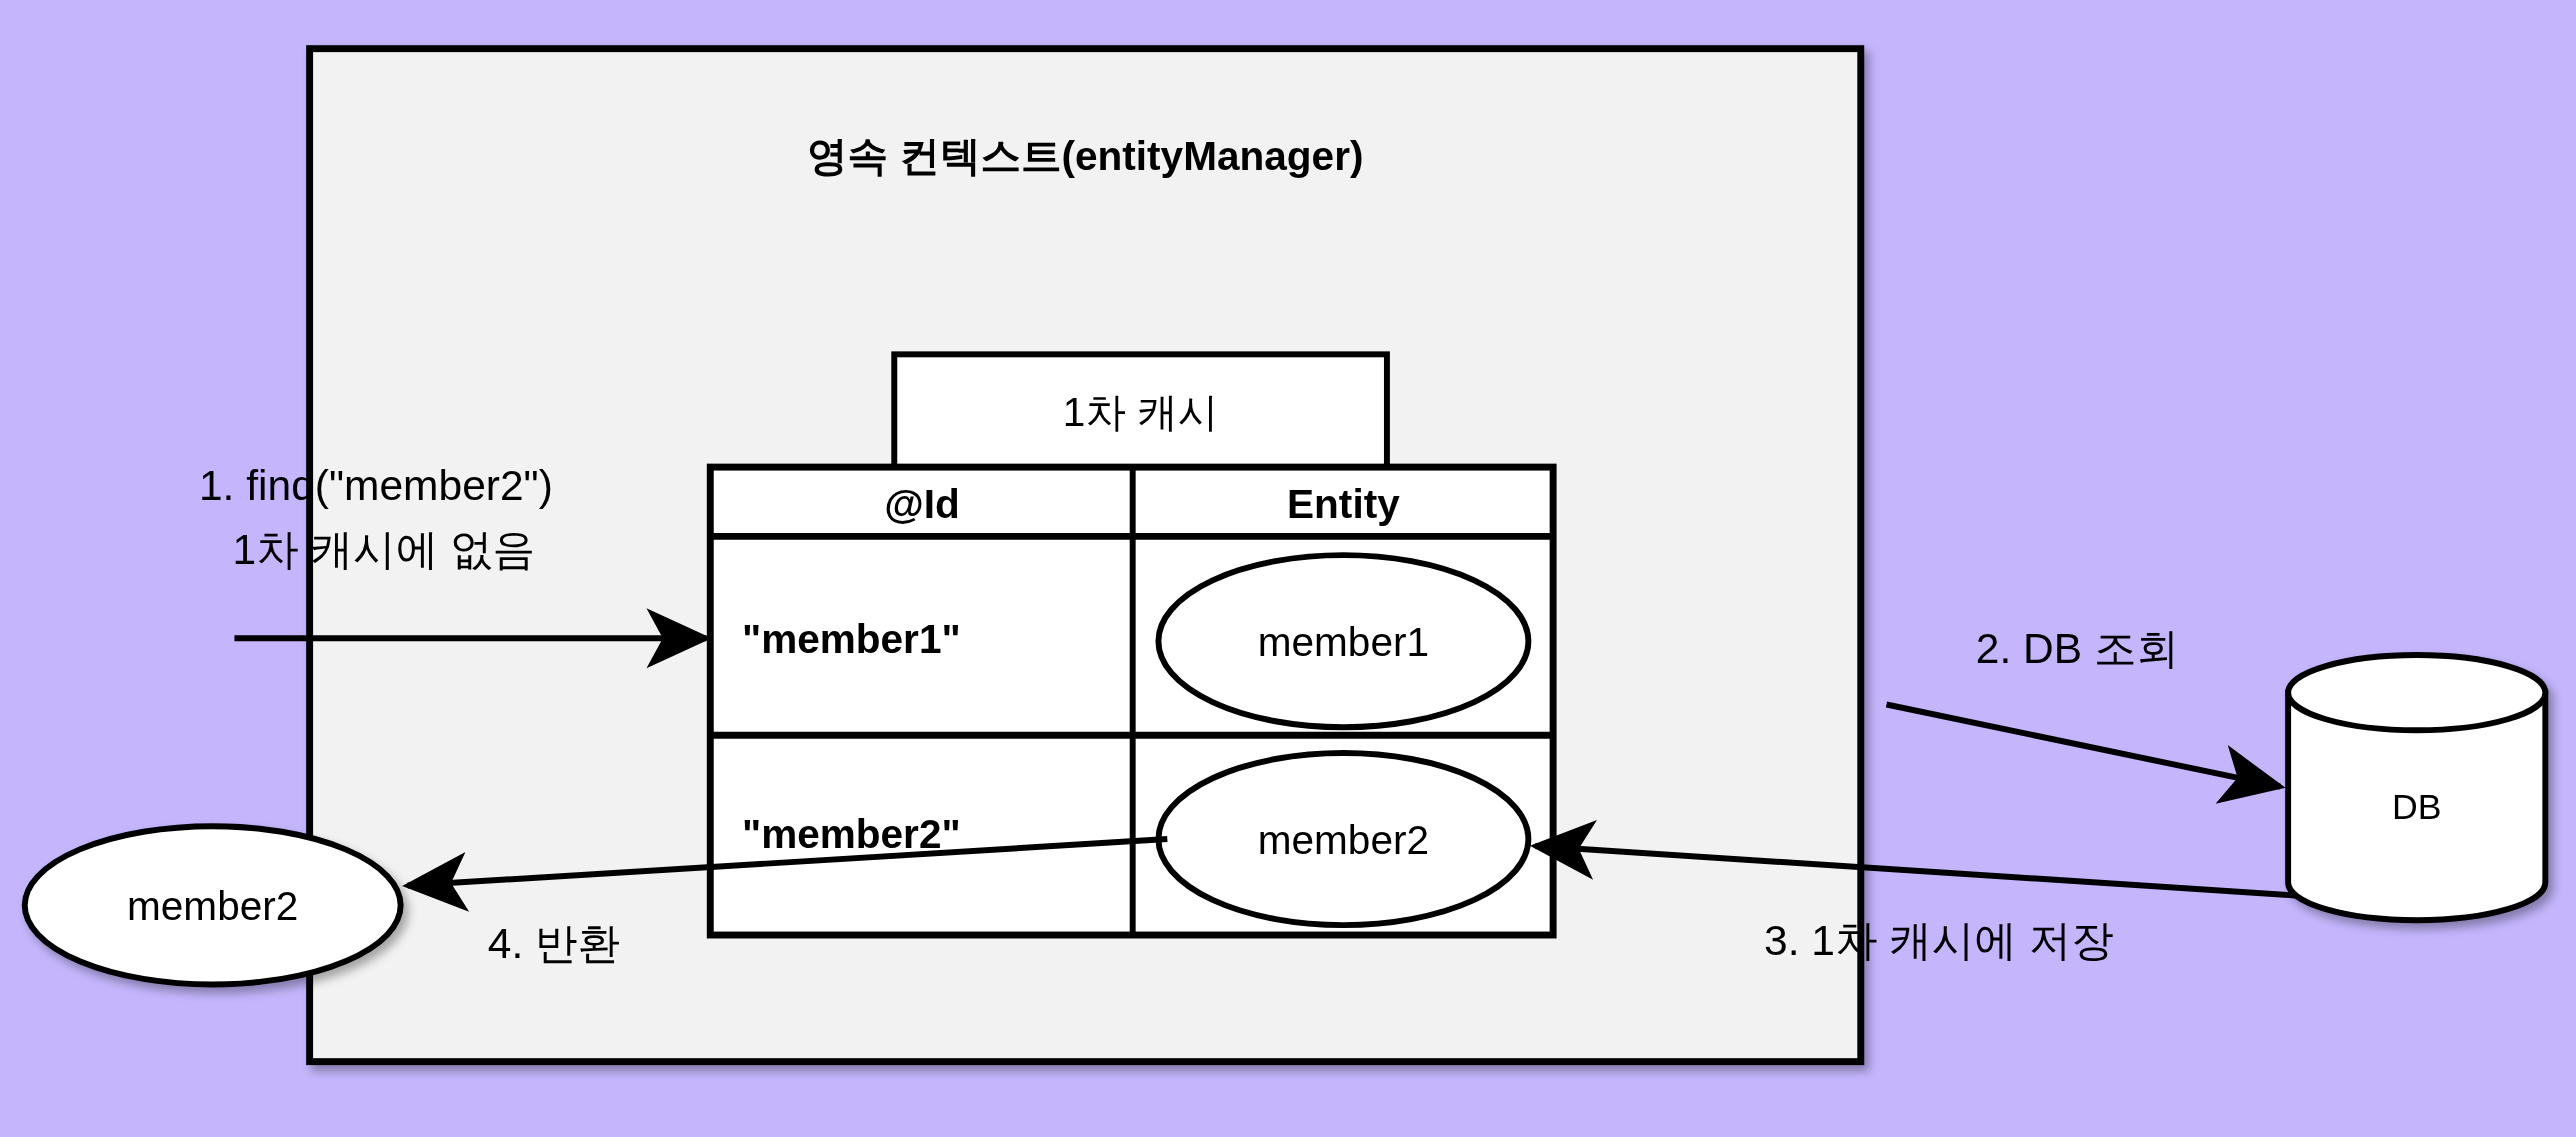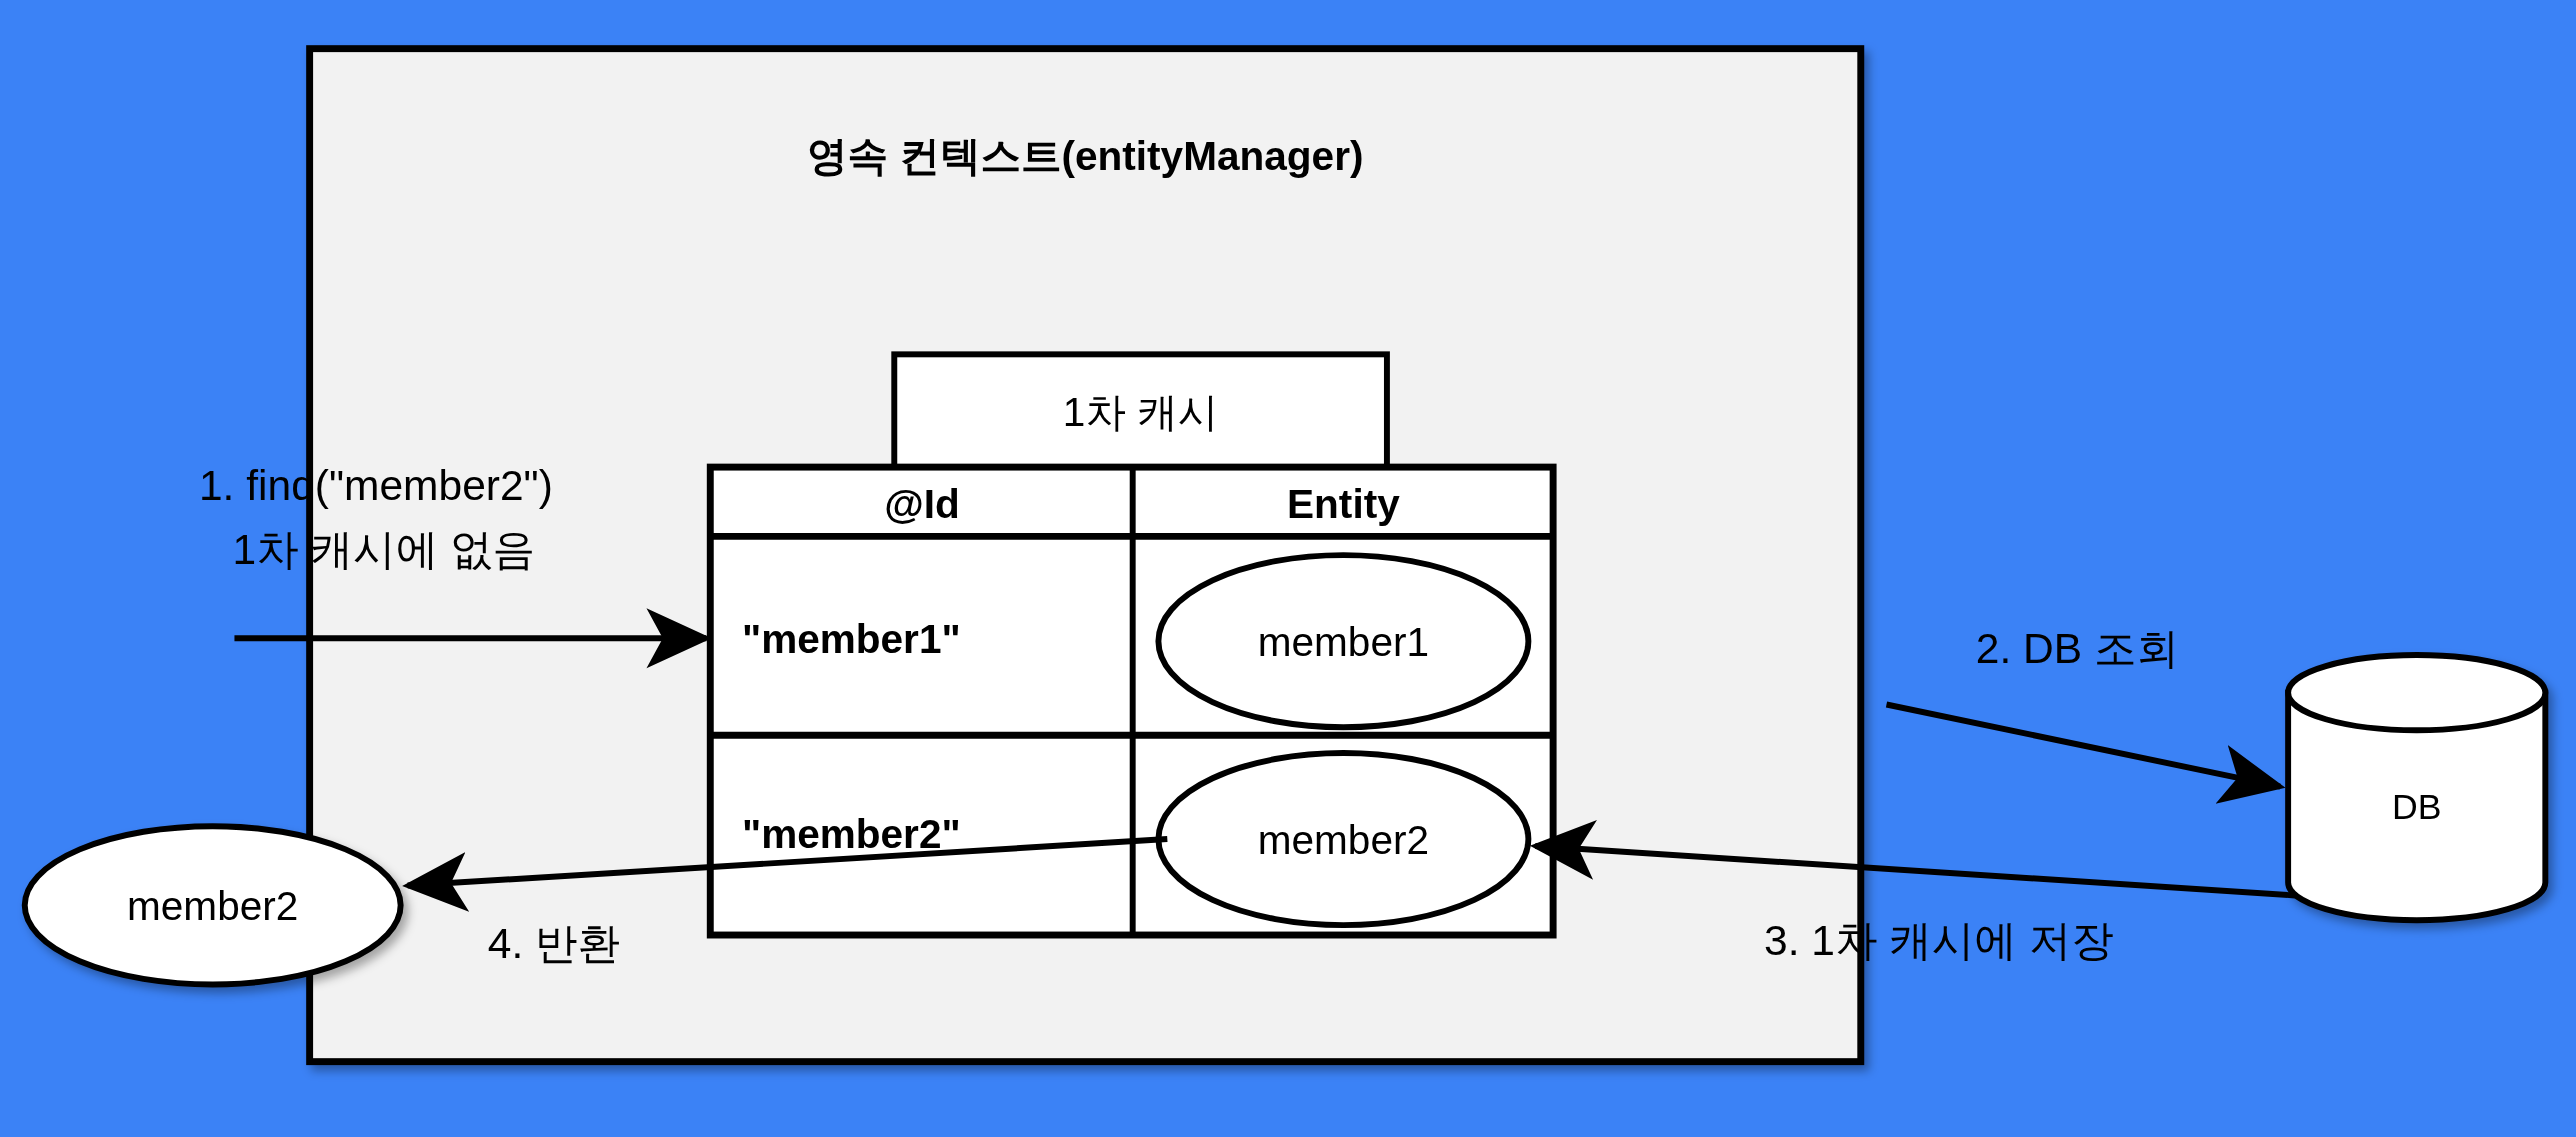--- a/index.html
+++ b/index.html
@@ -10,21 +10,21 @@
   body {
     width: 2576px;
     height: 1138px;
     font-family: "Liberation Sans", "DejaVu Sans", sans-serif;
     overflow: hidden;
   }
   #stage {
     position: relative;
     width: 2576px;
     height: 1138px;
-    background: #3b82f6;
+    background: #c4b5fd;
   }
   #diagram-svg {
     position: absolute;
     left: 0;
     top: 0;
     width: 2576px;
     height: 1138px;
   }
   .svg-text {
     font-family: "Liberation Sans", "DejaVu Sans", sans-serif;

